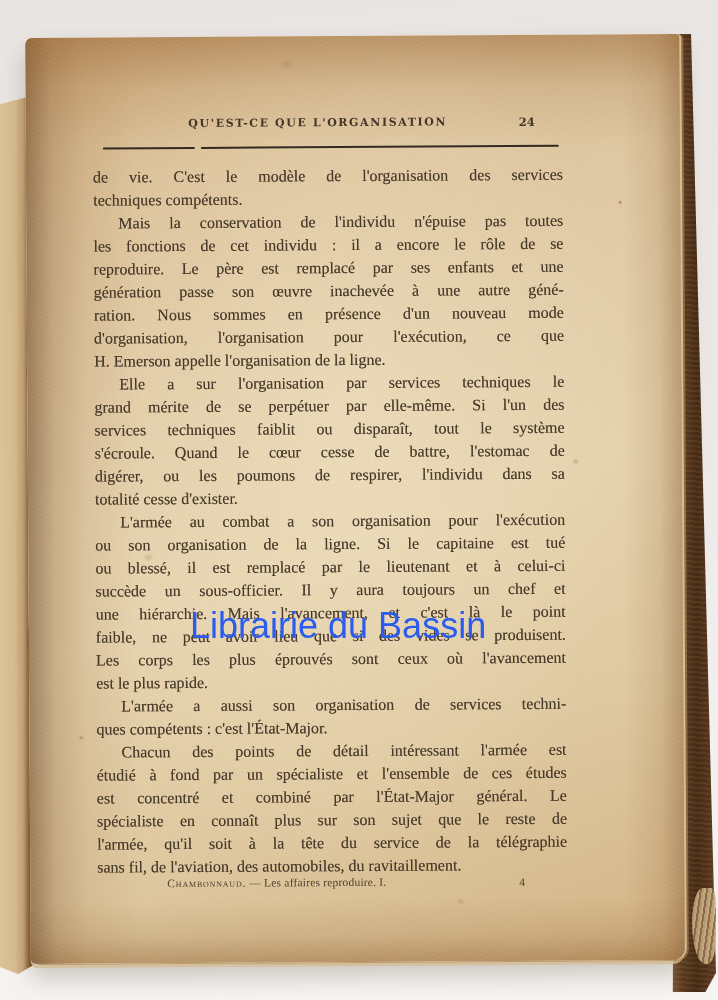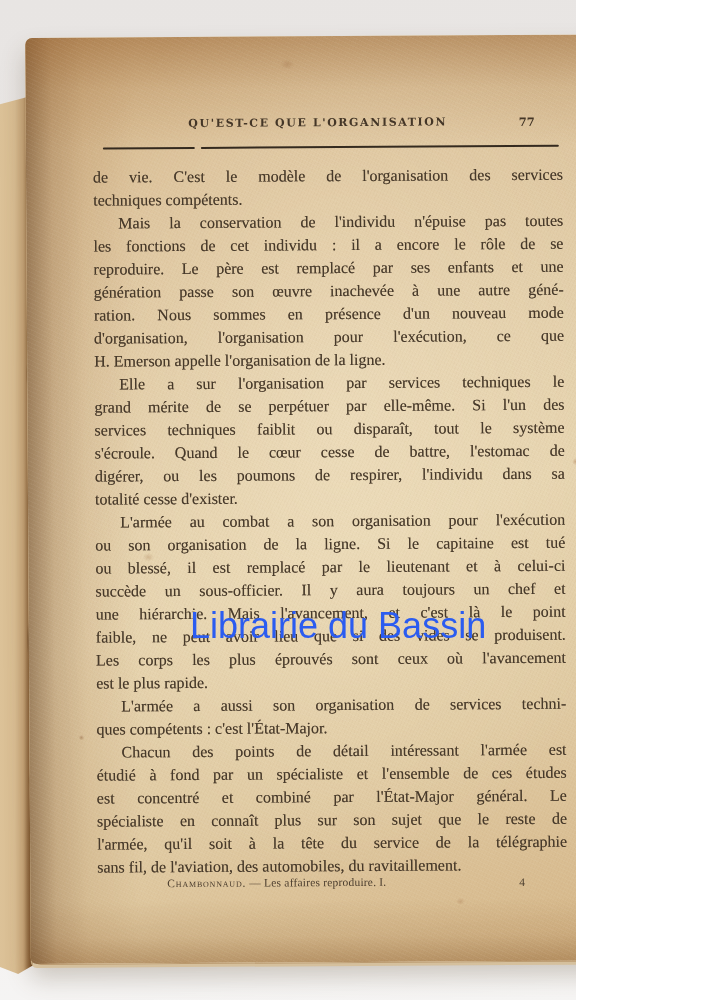--- a/index.html
+++ b/index.html
@@ -1,20 +1,20 @@
 <!DOCTYPE html>
 <html style="--wm: #2b5cf0;"><head>
 <meta charset="utf-8">
 <style>
   * { margin: 0; padding: 0; box-sizing: border-box; }
   html, body { width: 718px; height: 1000px; }
   body { font-family: "Liberation Serif", serif; }
 
   .scene {
-    position: relative; width: 576px; height: 1000px; overflow: hidden;
+    position: relative; width: 718px; height: 1000px; overflow: hidden;
     background: linear-gradient(175deg, #e8e5e3 0%, #eae7e5 40%, #f2f0ef 75%, #f6f5f4 100%);
     text-decoration: underline;
   }
 
   
   .adjacent-page {
     position: absolute; left: 0; top: 92px; width: 33px; height: 882px;
     background: linear-gradient(90deg, #dcc298 0%, #d9bd92 45%, #c6a274 75%, #9a6c3e 92%, #6f4522 100%);
     clip-path: polygon(0 1.4%, 100% 0.4%, 100% 99%, 55% 100%, 0 99.2%);
   }
@@ -135,21 +135,21 @@
 
   <div class="main-page">
     <div class="page-vignette"></div>
     <div class="page-texture"></div>
     <div class="page-stains"></div>
 
     <div class="text-area">
 
       <div class="running-head">
         <span class="head-title">QU'EST-CE QUE L'ORGANISATION</span>
-        <span class="folio">77</span>
+        <span class="folio">24</span>
       </div>
 
       <div class="head-rule">
         <span class="seg1"></span>
         <span class="seg2"></span>
       </div>
 
       <div class="body-text">
           <div class="para">
             <div class="line">de vie. C'est le modèle de l'organisation des services</div>

